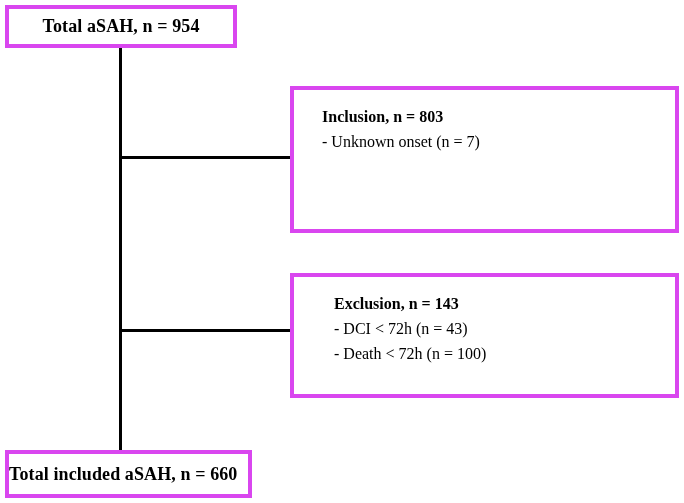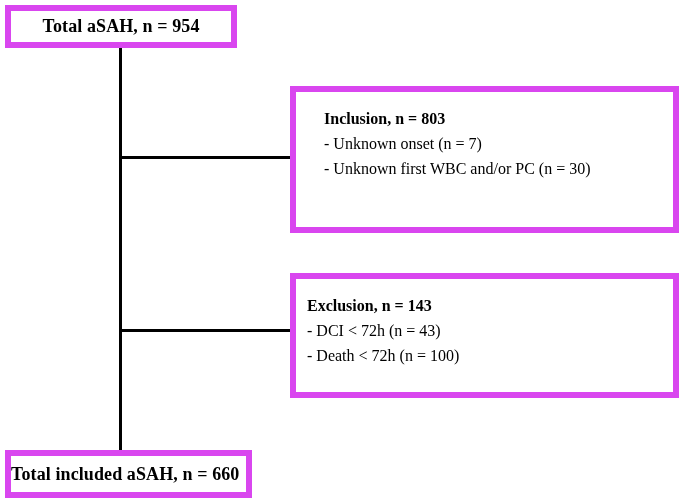--- a/index.html
+++ b/index.html
@@ -14,21 +14,21 @@
     background: #ffffff;
     font-family: "Liberation Serif", "DejaVu Serif", serif;
     color: #000000;
     overflow: hidden;
   }
 
   
   .node-box {
     position: absolute;
     box-sizing: border-box;
-    border: 6px solid #d946ef;
+    border: 4px solid #d946ef;
     background: #ffffff;
   }
 
   #box-total-asah {
     left: 5px;
     top: 5px;
     width: 232px;
     height: 43px;
     display: flex;
     align-items: center;
@@ -47,21 +47,21 @@
     top: 86px;
     width: 389px;
     height: 147px;
     padding: 14px 16px 0 28px;
   }
   #box-exclusion {
     left: 290px;
     top: 273px;
     width: 389px;
     height: 125px;
-    padding: 14px 0 0 11px;
+    padding: 14px 0 0 40px;
   }
 
   .terminal-label {
     font-size: 18px;
     font-weight: bold;
     letter-spacing: 0.1px;
     white-space: nowrap;
   }
 
   .group-heading {
@@ -118,21 +118,20 @@
   <div class="connector" id="connector-inclusion"></div>
   <div class="connector" id="connector-exclusion"></div>
 
   <div class="node-box" id="box-total-asah">
     <span class="terminal-label">Total aSAH, n = 954</span>
   </div>
 
   <div class="node-box" id="box-inclusion">
     <div class="group-heading">Inclusion, n = 803</div>
     <div class="group-line">- Unknown onset (n = 7)</div>
-    <div class="group-line">- Unknown first WBC and/or PC (n = 30)</div>
   </div>
 
   <div class="node-box" id="box-exclusion">
     <div class="group-heading">Exclusion, n = 143</div>
     <div class="group-line">- DCI &lt; 72h (n = 43)</div>
     <div class="group-line">- Death &lt; 72h (n = 100)</div>
   </div>
 
   <div class="node-box" id="box-total-included">
     <span class="terminal-label">Total included aSAH, n = 660</span>

